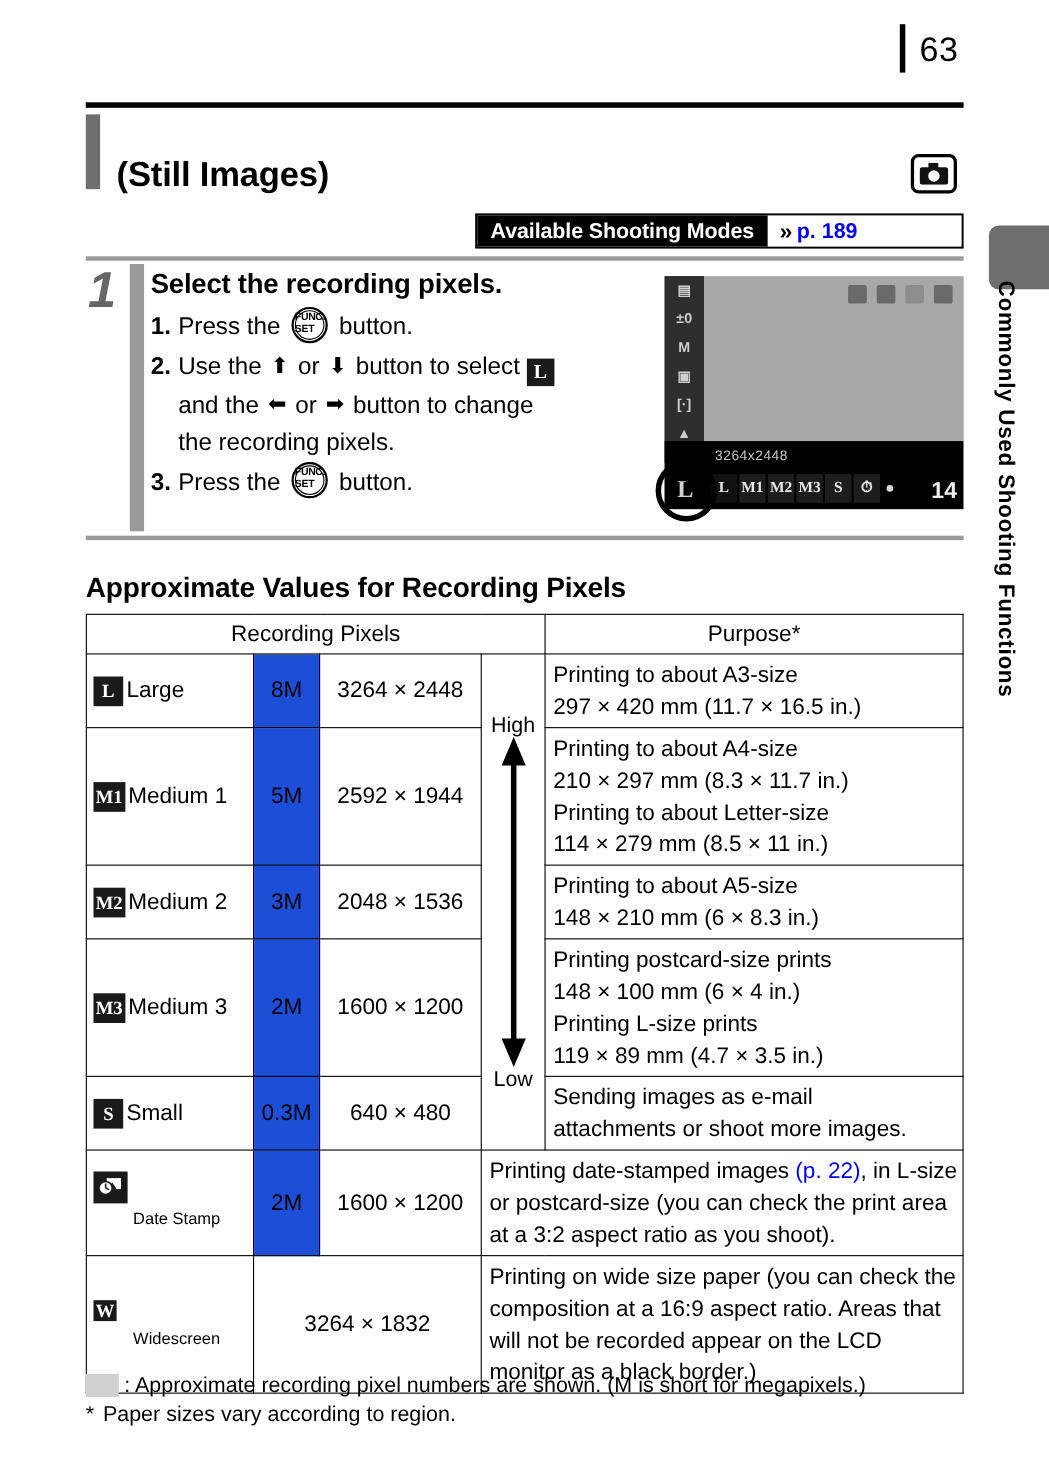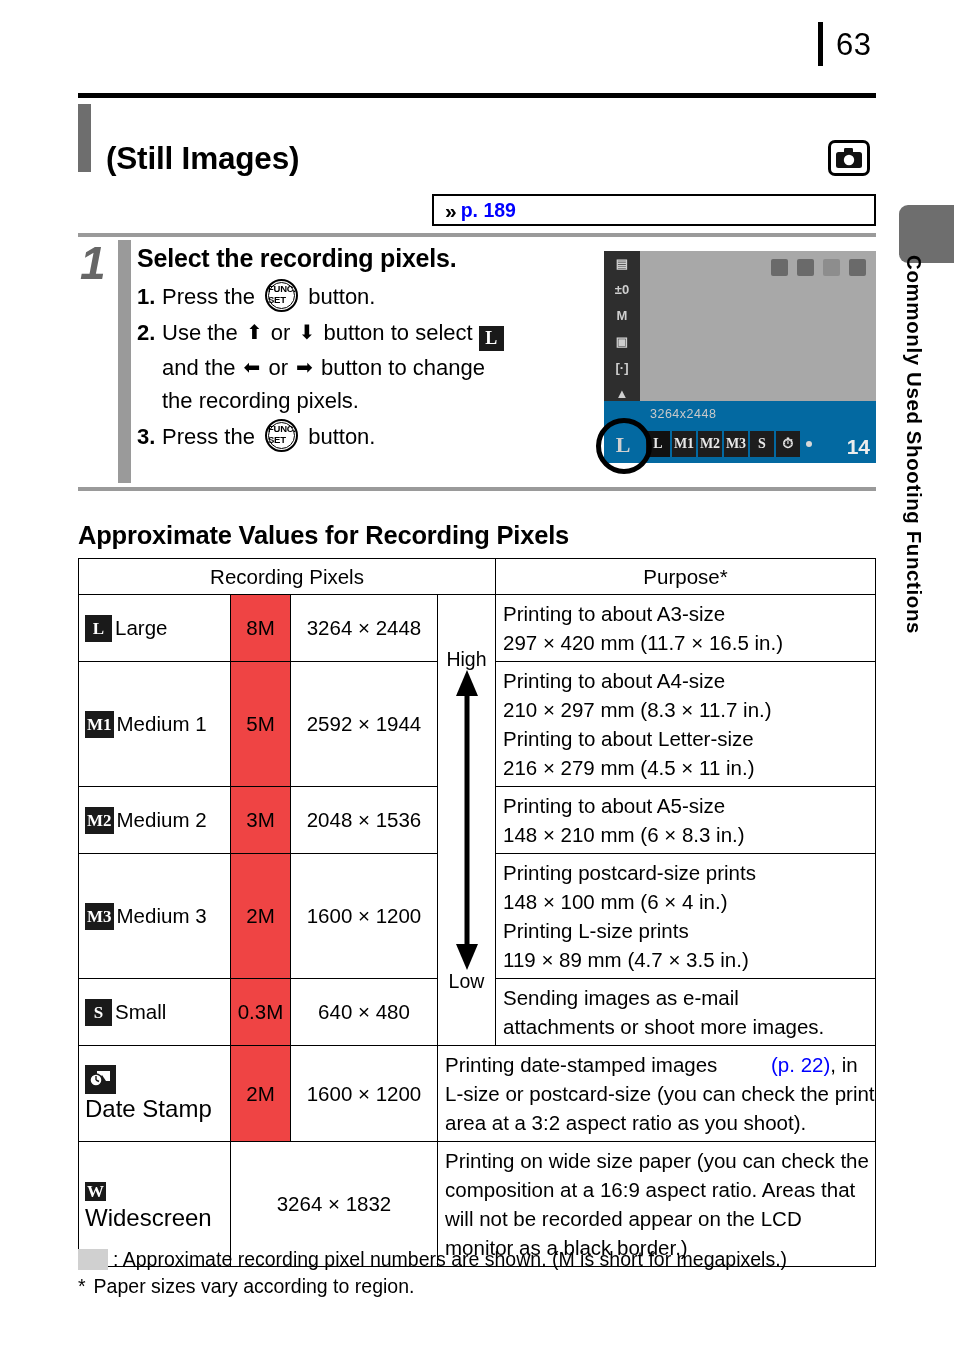--- a/index.html
+++ b/index.html
@@ -169,21 +169,21 @@
     line-height: 26px; font-weight: bold;
   }
   .lcd-top-icons {
     position: absolute; right: 10px; top: 8px;
     display: flex; gap: 9px; align-items: center;
   }
   .lcd-ic { width: 17px; height: 17px; background: #6a6a6a; border-radius: 2px; }
   .lcd-ic.sq { background: #8d8d8d; }
   .lcd-botbar {
     position: absolute; left: 0; bottom: 0; width: 272px; height: 62px;
-    background: #0369a1;
+    background: #000000;
   }
   .lcd-res {
     position: absolute; left: 46px; top: 6px;
     font-size: 12.5px; color: #c9c9c9; letter-spacing: .5px;
   }
   .lcd-iconrow {
     position: absolute; left: 42px; bottom: 6px;
     display: flex; align-items: center; gap: 2px;
   }
   .lcd-item {
@@ -227,47 +227,47 @@
   .tbl td, .tbl th {
     border: 1.5px solid #000;
     padding: 0;
     vertical-align: middle;
     font-weight: normal;
   }
   .tbl .hd {
     text-align: center; font-size: 20.5px; height: 36px;
   }
   .c-name { width: 152px; padding-left: 6px !important; }
-  .c-mp   { width: 60px; text-align: center; background: #ef4444; }
+  .c-mp   { width: 60px; text-align: center; background: #1d4ed8; }
   .c-dim  { width: 147px; text-align: center; margin-top: 20px; }
   .c-arrow{ width: 58px; text-align: center; position: relative; }
   .c-purp { padding: 4px 0 4px 7px !important; line-height: 29px; }
 
   .namecell { display: flex; align-items: center; gap: 3px; }
   .badge-sq {
     background: #1a1a1a; color: #fff;
     min-width: 27px; height: 27px; line-height: 27px;
     text-align: center; font-size: 17px; font-weight: bold;
     font-family: "Liberation Serif", serif; flex: none;
     padding: 0 2px;
   }
   .namecell-stack { padding: 6px 0 6px 0; }
   .namecell-stack .badge-sq { margin-bottom: 2px; }
-  .stack-label { font-size: 24px; line-height: 26px; }
+  .stack-label { font-size: 15px; line-height: 26px; margin-left: 36px; }
 
   .arrowcol-inner {
     position: relative; height: 100%;
     display: flex; flex-direction: column; align-items: center;
     justify-content: center;
     padding: 3px 0 3px 0;
   }
   .hl-text { font-size: 19.5px; line-height: 22px; }
   .arrow-svg { flex: 1; display: block; }
 
-  .link-blue { color: #0000ff; margin-left: 48px; }
+  .link-blue { color: #0000ff; }
 
   
   .footnotes {
     position: absolute; left: 78px; top: 1246px; width: 810px;
     font-size: 19.5px; line-height: 27px;
   }
   .fn-row { display: flex; align-items: center; gap: 0; }
   .fn-swatch {
     width: 30px; height: 21px; background: #d0d0d0; display: inline-block;
     margin-right: 5px;
@@ -293,20 +293,21 @@
 </div>
 <div class="camera-badge">
   <svg width="26" height="20" viewBox="0 0 26 20">
     <rect x="0" y="4" width="26" height="16" rx="2.5" fill="#111"></rect>
     <rect x="8" y="0" width="9" height="5" rx="1.2" fill="#111"></rect>
     <circle cx="13" cy="12" r="5.2" fill="#fff"></circle>
   </svg>
 </div>
 
 <div class="modes-row">
+  <div class="modes-label">Available Shooting Modes</div>
   <div class="modes-link-wrap">
     <span class="chev">»</span>
     <span class="modes-link">p. 189</span>
   </div>
 </div>
 
 <div class="step-rule top"></div>
 <div class="step-rule bottom"></div>
 <div class="step-num">1</div>
 <div class="step-vbar"></div>
@@ -432,21 +433,21 @@
         <span class="badge-sq">M1</span>
         <span>Medium 1</span>
       </div>
     </td>
     <td class="c-mp">5M</td>
     <td class="c-dim">2592 × 1944</td>
     <td class="c-purp">
       <div>Printing to about A4-size</div>
       <div>210 × 297 mm (8.3 × 11.7 in.)</div>
       <div>Printing to about Letter-size</div>
-      <div>216 × 279 mm (4.5 × 11 in.)</div>
+      <div>114 × 279 mm (8.5 × 11 in.)</div>
     </td>
   </tr>
 
   <tr>
     <td class="c-name">
       <div class="namecell">
         <span class="badge-sq">M2</span>
         <span>Medium 2</span>
       </div>
     </td>

